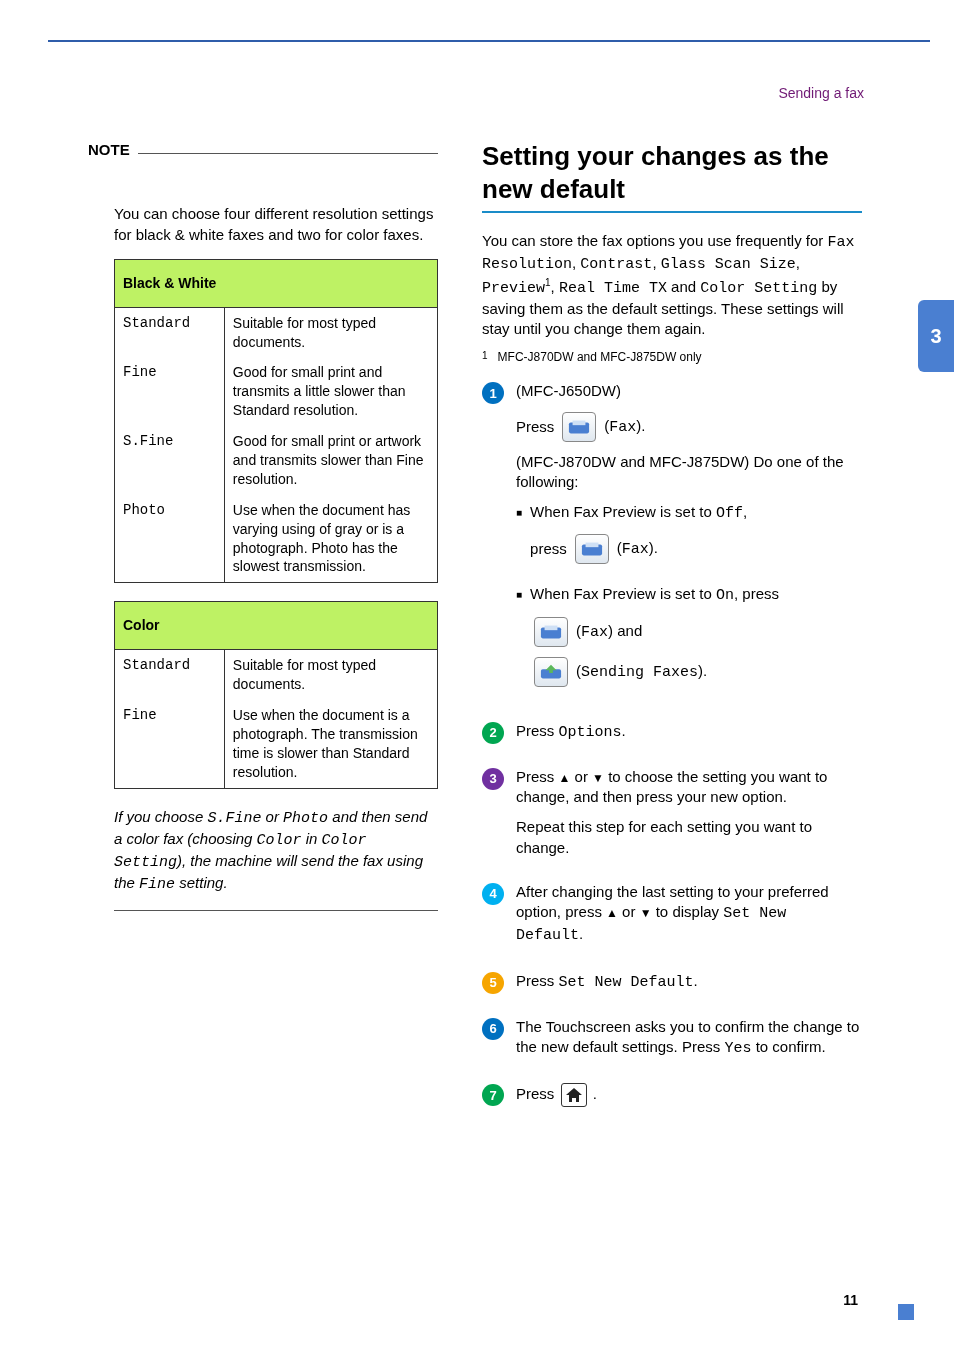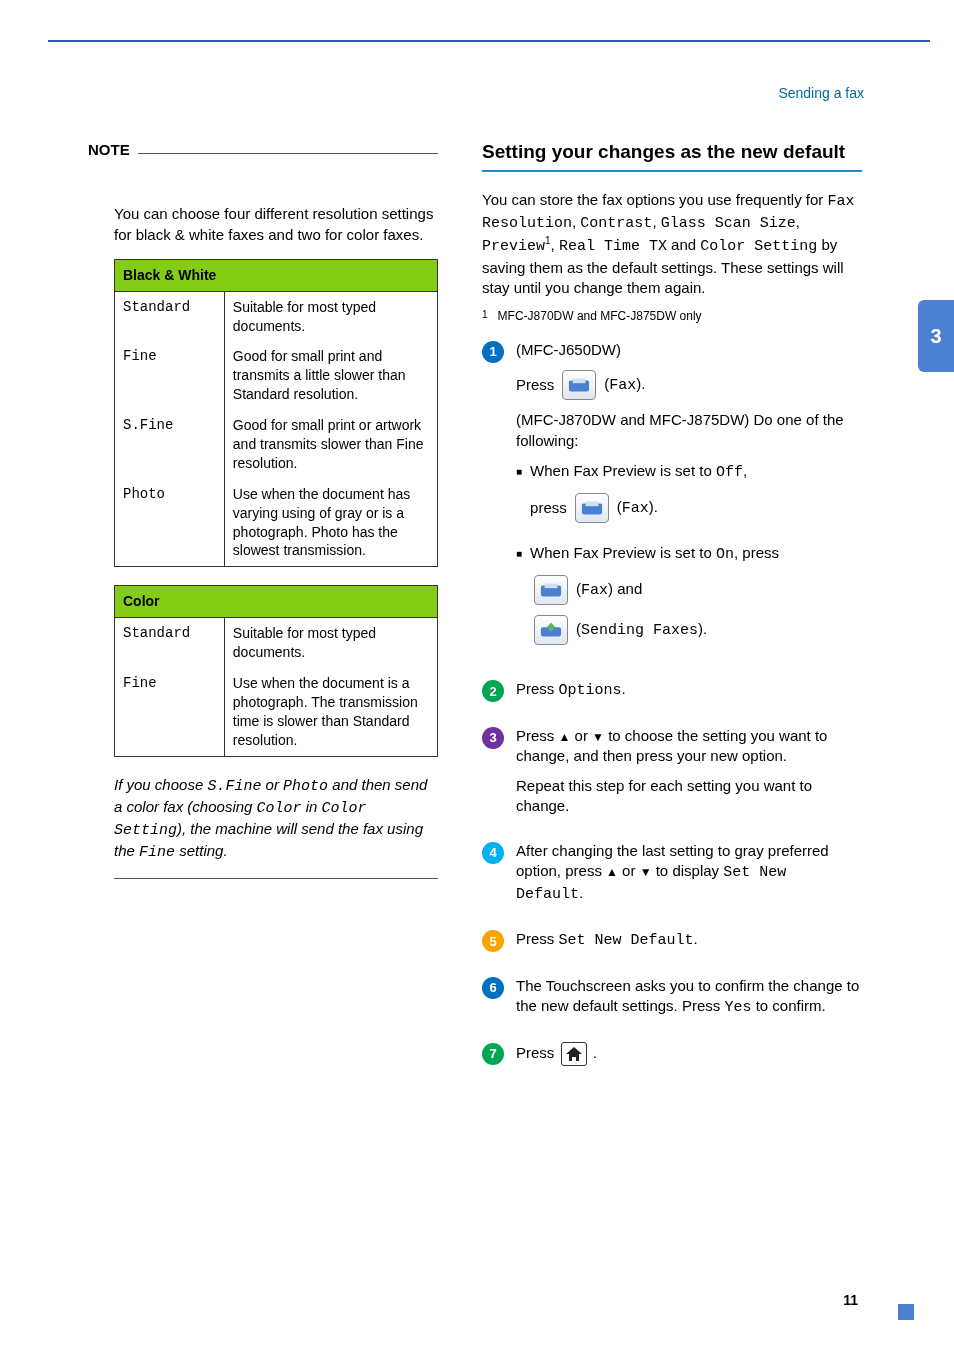--- a/index.html
+++ b/index.html
@@ -7,38 +7,38 @@
     font-family: Arial, Helvetica, sans-serif;
     font-size: 15px;
     color: #000;
     background: #fff;
     width: 954px;
     height: 1350px;
     position: relative;
     line-height: 1.35;
   }
   .top-rule { position: absolute; top: 40px; left: 48px; right: 24px; height: 2px; background: #2f5daa; }
-  .header-right { position: absolute; top: 84px; right: 90px; font-size: 14px; color: #0369a1; }
+  .header-right { position: absolute; top: 84px; right: 90px; font-size: 14px; color: #701a75; }
   .page { position: absolute; top: 140px; left: 88px; right: 90px; display: flex; gap: 44px; }
   .col { flex: 1; min-width: 0; }
   .col-left { max-width: 350px; }
   .col-right { max-width: 380px; }
   .note-label { font-weight: bold; font-size: 15px; margin-bottom: 4px; }
   .note-rule-wrap { display:flex; align-items:center; gap:8px; margin-bottom:8px;}
   .note-rule { flex:1; height:1px; background:#555; margin-top:2px;}
   .note-body-wrap { padding-left: 26px; }
   .note-body { margin-bottom: 14px; margin-top: 40px; }
   table.reso { width: 100%; border-collapse: collapse; margin-bottom: 18px; border:1px solid #333; }
-  table.reso th { text-align: left; font-weight: bold; background: #84cc16; padding: 6px 8px; border:1px solid #333; font-size:14px;}
+  table.reso th { text-align: left; font-weight: bold; background: #bef264; padding: 14px 8px; border:1px solid #333; font-size:14px;}
   table.reso td { padding: 6px 8px; vertical-align: top; border-left:1px solid #333; border-right:1px solid #333; font-size:14px;}
   table.reso td.k { font-family: "Courier New", monospace; width: 34%; }
   .after-tables { margin-bottom: 10px; font-style: italic; }
   .note-close-rule { height:1px; background:#555; margin-top:14px; }
   .mono { font-family: "Courier New", monospace; }
-  h2.section { font-size: 19px; font-weight: bold; line-height:1.25; margin-bottom:6px; }
+  h2.section { font-size: 26px; font-weight: bold; line-height:1.25; margin-bottom:6px; }
   .section-rule { height:2px; background:#1a8cc8; margin-bottom:18px; }
   .intro { margin-bottom:10px; }
   sup { font-size:10px; vertical-align: super; }
   .footnote { font-size:12px; margin-bottom:16px; display:flex; gap:10px;}
   .footnote .fn-num { font-size:10px; }
   .steps { list-style:none; }
   .steps > li { display:flex; gap:12px; margin-bottom:14px; }
   .step-num { width:22px; height:22px; border-radius:50%; color:#fff; font-weight:bold; font-size:13px; display:flex; align-items:center; justify-content:center; flex-shrink:0; margin-top:1px;}
   .c1{background:#0070c0;} .c2{background:#00a651;} .c3{background:#7030a0;} .c4{background:#00b0f0;} .c5{background:#f6a500;} .c6{background:#0070c0;} .c7{background:#00a651;}
   .step-body { flex:1; }
@@ -206,21 +206,21 @@
         <div class="step-num c3">3</div>
         <div class="step-body">
           <p><span>Press </span><span class="arrow">▲</span><span> or </span><span class="arrow">▼</span><span> to choose the setting you want to change, and then press your new option.</span></p>
           <p>Repeat this step for each setting you want to change.</p>
         </div>
       </li>
 
       <li>
         <div class="step-num c4">4</div>
         <div class="step-body">
-            <p><span>After changing the last setting to gray preferred option, press </span><span class="arrow">▲</span><span> or </span><span class="arrow">▼</span><span> to display </span><span class="mono">Set New Default</span><span>.</span></p>
+            <p><span>After changing the last setting to your preferred option, press </span><span class="arrow">▲</span><span> or </span><span class="arrow">▼</span><span> to display </span><span class="mono">Set New Default</span><span>.</span></p>
           </div>
       </li>
 
       <li>
         <div class="step-num c5">5</div>
         <div class="step-body">
             <p><span>Press </span><span class="mono">Set New Default</span><span>.</span></p>
           </div>
       </li>
 

